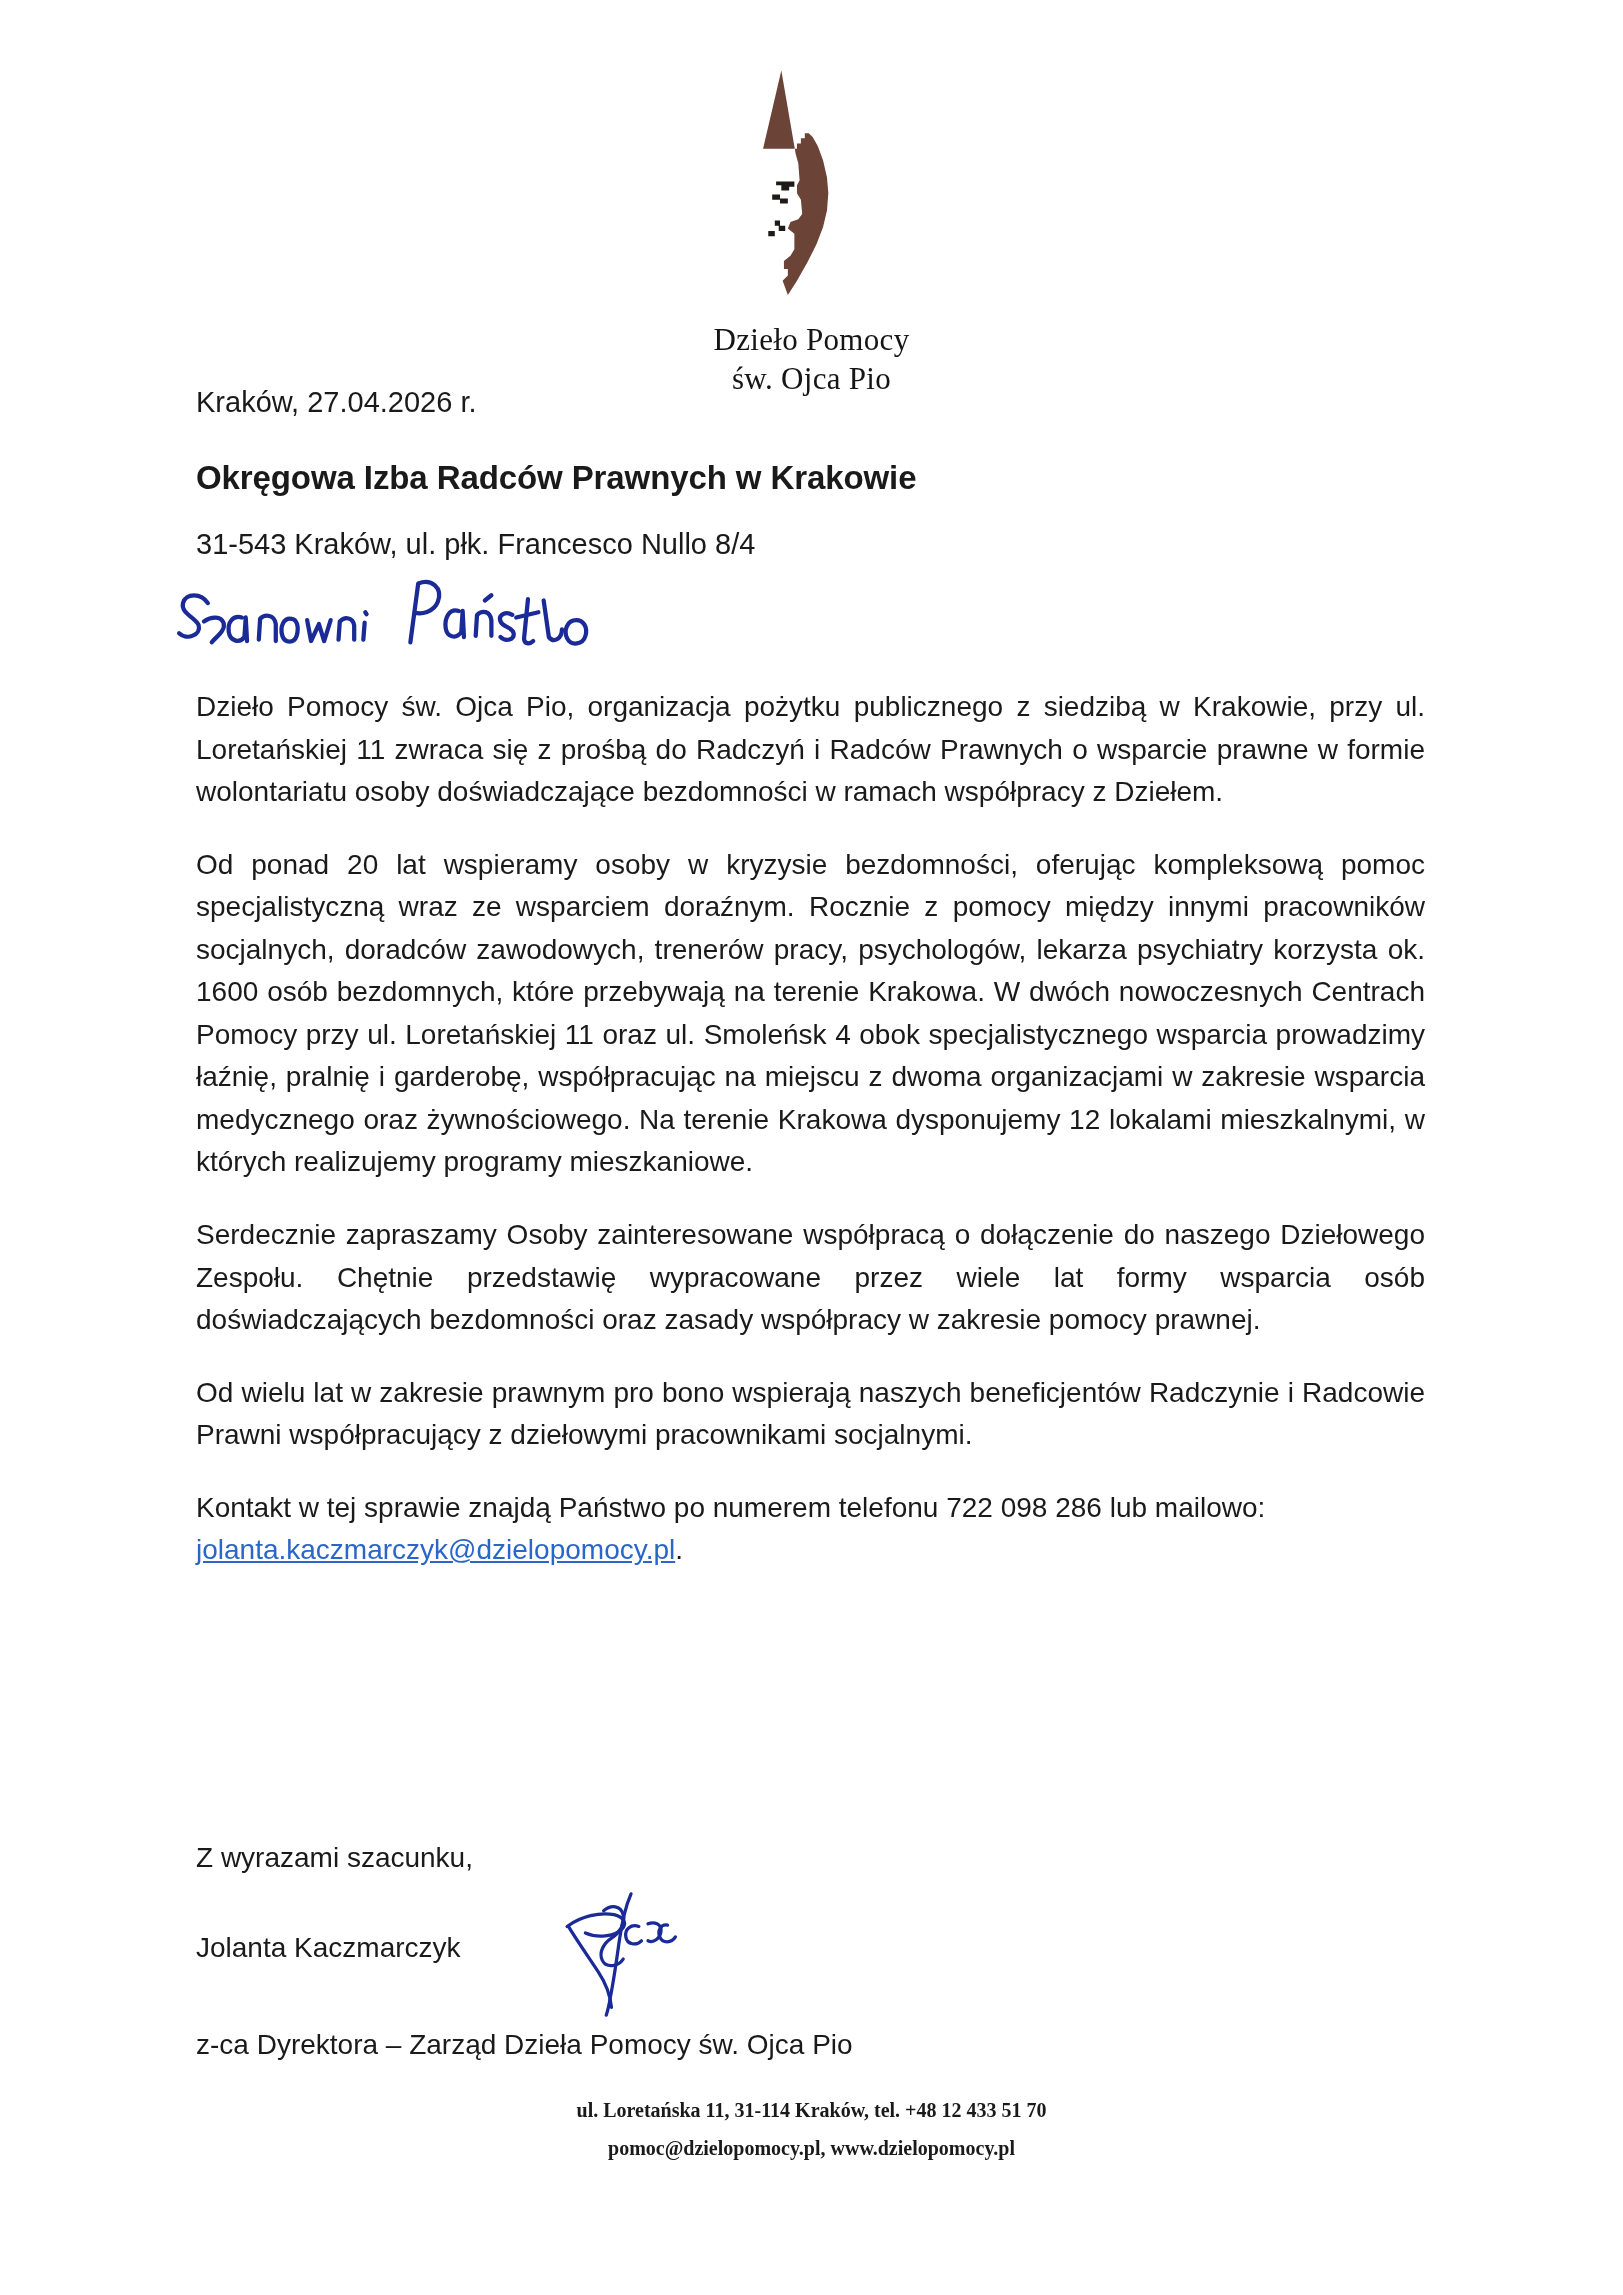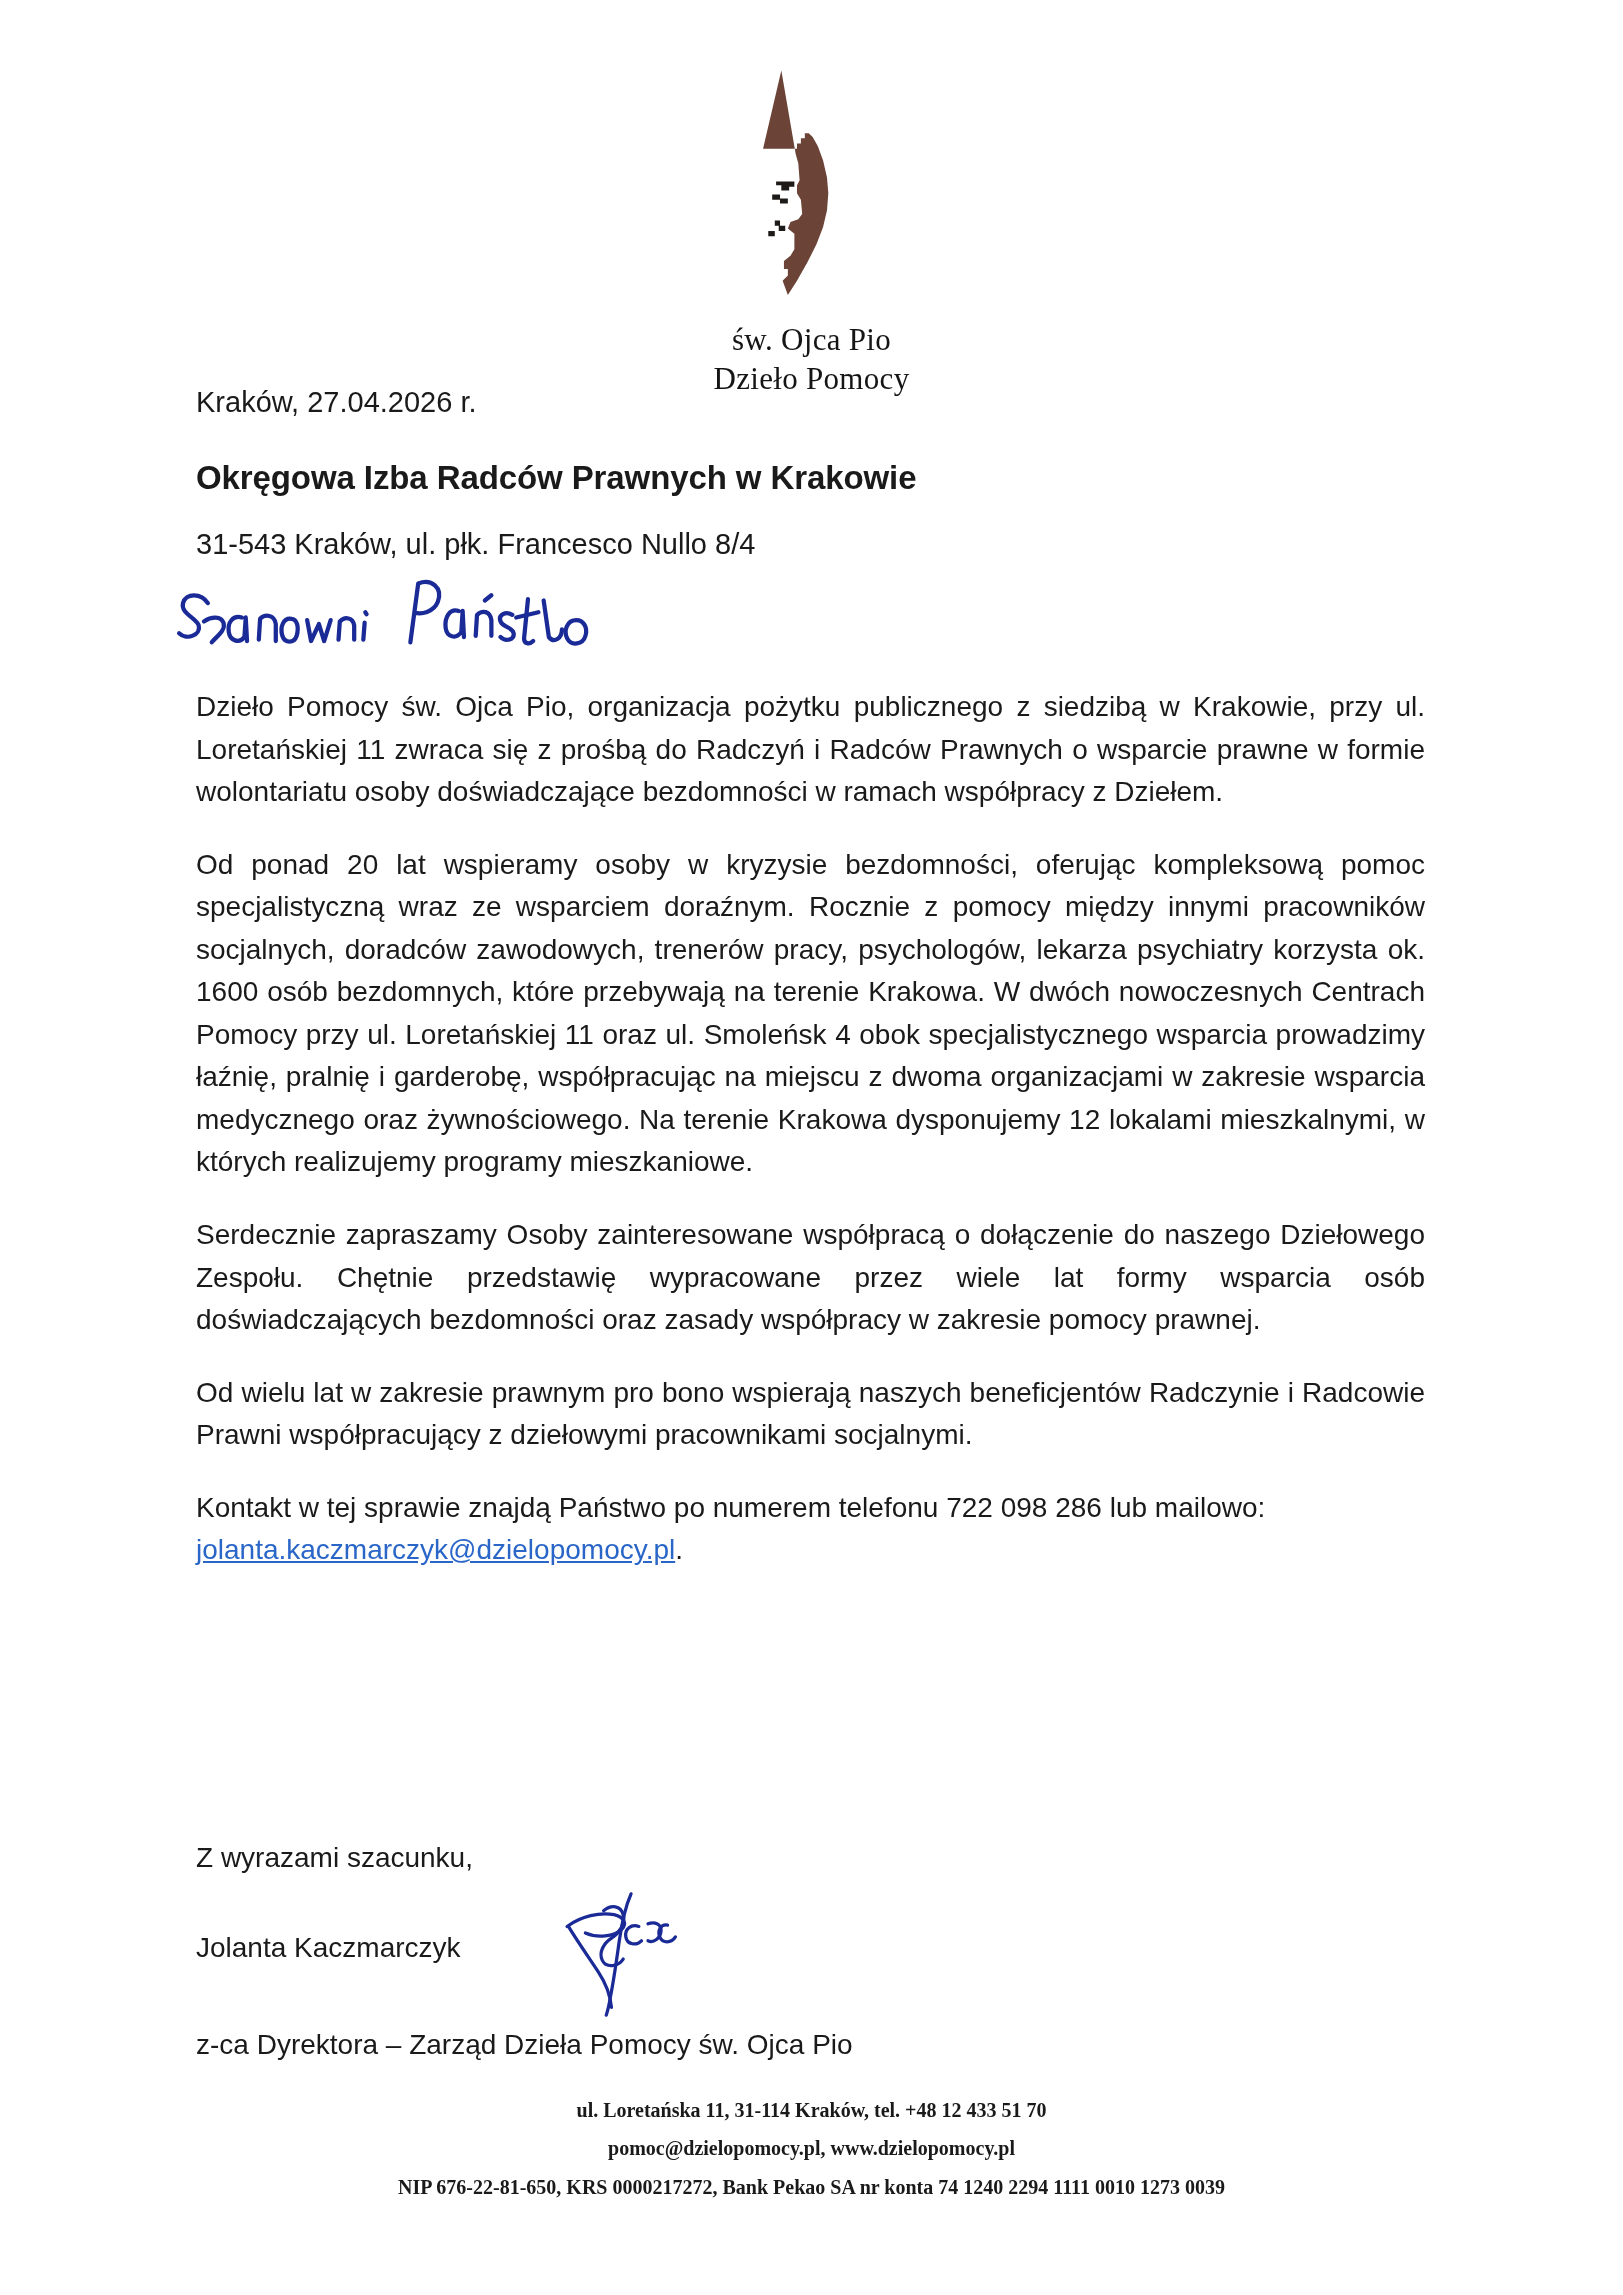--- a/index.html
+++ b/index.html
@@ -172,22 +172,22 @@
         L 78 206 L 72 196 L 72 184 L 76 176
         L 74 150 L 70 136
         Z
       "></path>
       <path fill="#1d1a18" d="M 40 178 L 68 178 L 68 186 L 60 186 L 60 192 L 48 192 L 48 184 L 40 184 Z"></path>
       <path fill="#1d1a18" d="M 34 198 L 46 198 L 46 204 L 58 204 L 58 212 L 46 212 L 46 206 L 34 206 Z"></path>
       <path fill="#1d1a18" d="M 38 238 L 46 238 L 46 246 L 54 246 L 54 254 L 44 254 L 44 246 L 38 246 Z"></path>
       <path fill="#1d1a18" d="M 28 254 L 38 254 L 38 262 L 28 262 Z"></path>
     </svg>
     <div class="logo-text">
+      <div>Dzieło Pomocy</div>
       <div>św. Ojca Pio</div>
-      <div>Dzieło Pomocy</div>
     </div>
   </div>
 
   <div class="hdr hdr-date" style="top:385px">Kraków, 27.04.2026 r.</div>
   <div class="hdr hdr-org" style="top:458px">Okręgowa Izba Radców Prawnych w Krakowie</div>
   <div class="hdr hdr-addr" style="top:527px">31-543 Kraków, ul. płk. Francesco Nullo 8/4</div>
 
   <svg class="salutation" viewBox="0 0 700 150" aria-label="Szanowni Państwo">
     <g fill="none" stroke="#1a2a96" stroke-width="6.5" stroke-linecap="round" stroke-linejoin="round">
 
@@ -258,17 +258,16 @@
         </g>
       </svg>
     </div>
 
     <div class="sig-role">z-ca Dyrektora – Zarząd Dzieła Pomocy św. Ojca Pio</div>
   </div>
 
   <div class="footer">
     <div>ul. Loretańska 11, 31-114 Kraków, tel. +48 12 433 51 70</div>
     <div>pomoc@dzielopomocy.pl, www.dzielopomocy.pl</div>
-    <div>NIP 676-22-81-650, KRS 0000217272, Bank Pekao SA nr konta 74 1240 2294 1111 0010 1273 0039</div>
   </div>
 
 </div>
 
 
 </body></html>

